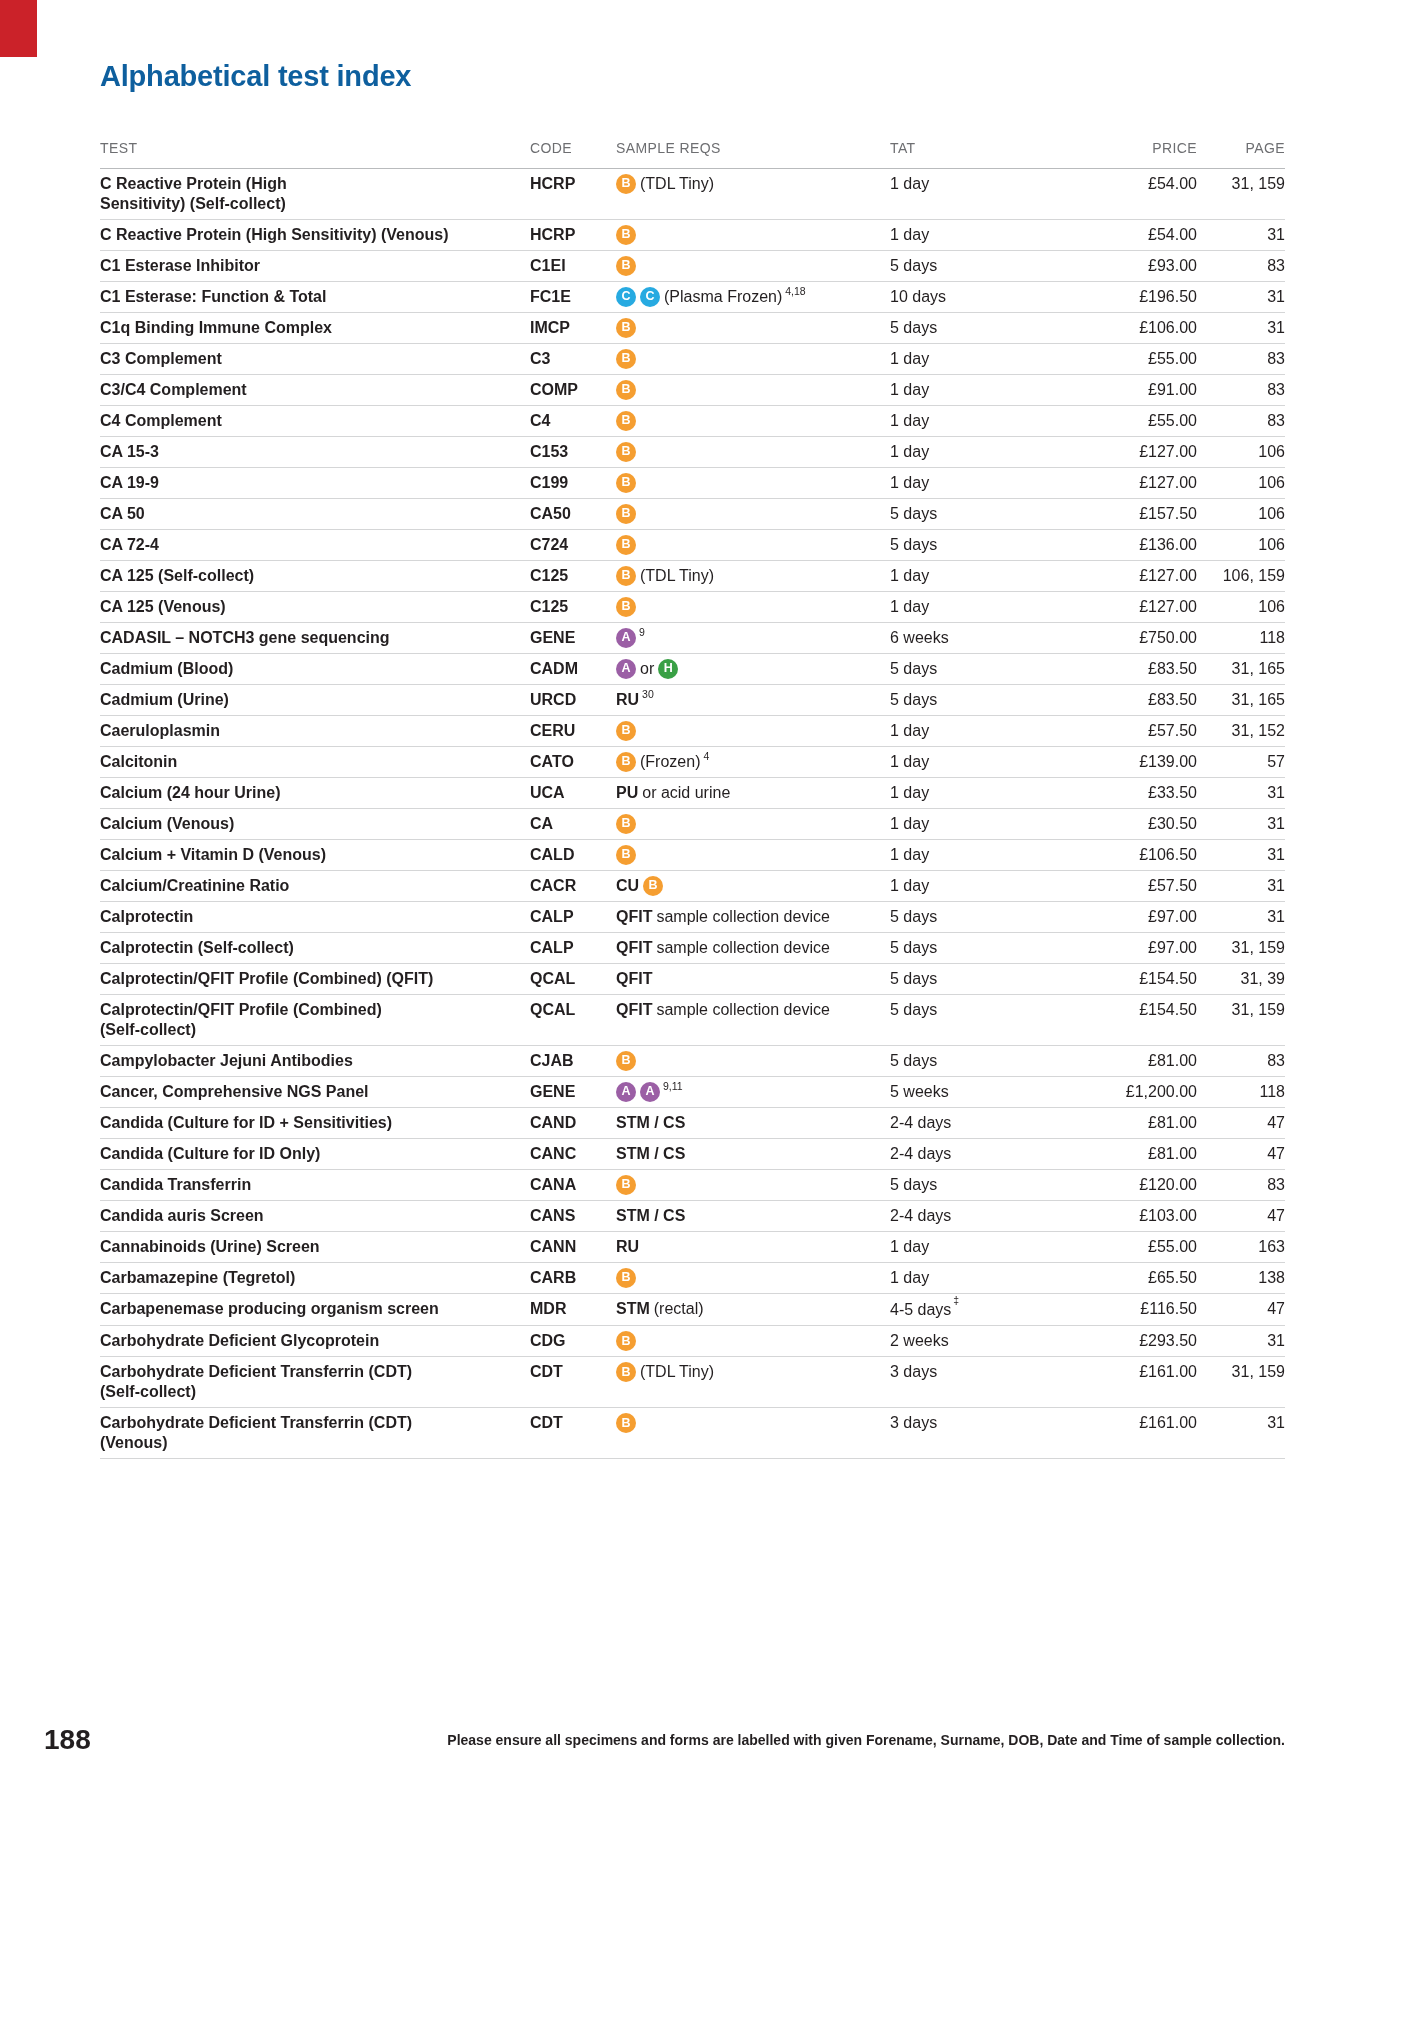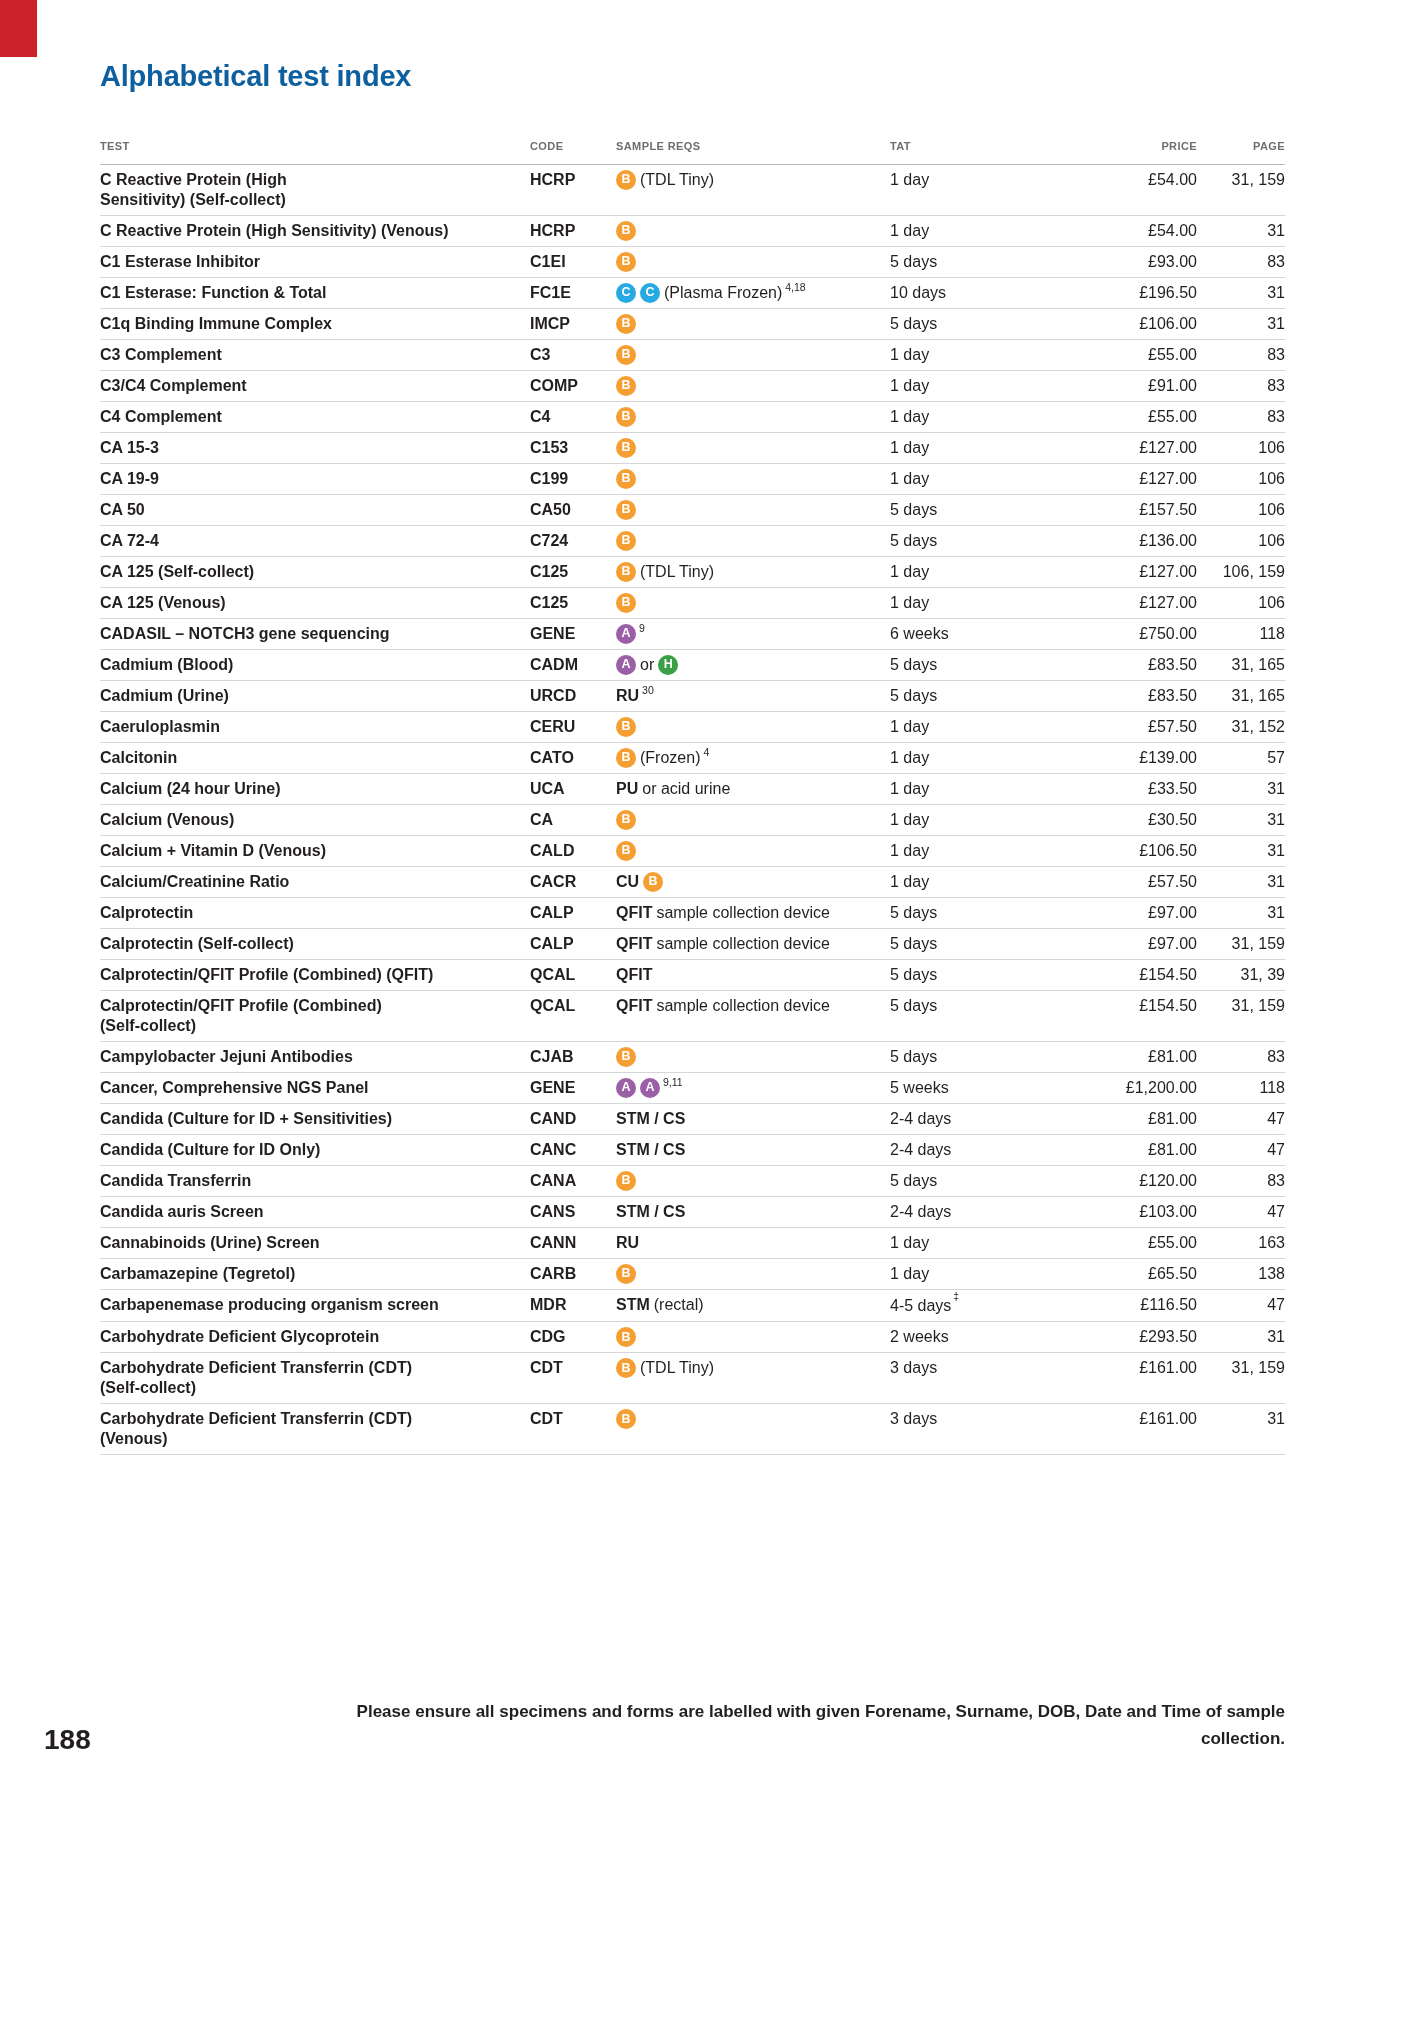--- a/index.html
+++ b/index.html
@@ -11,42 +11,42 @@
   .red-tab { position:absolute; left:0; top:0; width:37px; height:57px; background:#cb2229; }
   .title {
     position:absolute; left:100px; top:60px;
     font-size:29px; font-weight:bold; color:#0e5f9e; letter-spacing:-0.2px;
   }
   .table { position:absolute; left:100px; top:140px; width:1185px; }
   .thead {
     display:grid; grid-template-columns:430px 86px 274px 140px 167px 88px;
     padding-bottom:12px; border-bottom:1px solid #b9bbbd;
   }
-  .th { font-size:11px; font-weight:bold; color:#6d6e71; letter-spacing:0.4px; }
+  .th { font-size:14px; font-weight:normal; color:#6d6e71; letter-spacing:0.4px; }
   .th.right { text-align:right; }
   .trow {
     display:grid; grid-template-columns:430px 86px 274px 140px 167px 88px;
     padding:5px 0 5px 0; border-bottom:1px solid #d5d6d7; align-items:start;
     font-size:16px; line-height:1.25;
   }
   .cell { min-height:20px; }
   .c-test { font-weight:bold; white-space:pre-line; padding-right:12px; }
   .c-code { font-weight:bold; }
   .c-sample { display:flex; flex-wrap:wrap; gap:3px 4px; align-items:center; padding-right:8px; }
   .c-sample .b { font-weight:bold; }
   .c-sample sup, .c-tat sup { font-size:10.5px; position:relative; top:-5px; margin-left:-1px; }
   .c-price, .c-page { text-align:right; }
   .tube {
     display:inline-flex; align-items:center; justify-content:center;
     width:20px; height:20px; border-radius:50%;
     color:#ffffff; font-weight:bold; font-size:12.5px; flex:0 0 auto;
   }
   .footer-note {
     position:absolute; right:143px; bottom:36px; width:980px;
-    text-align:right; font-size:17px; font-weight:bold; color:#231f20; line-height:1.55;
+    text-align:right; font-size:14px; font-weight:bold; color:#231f20; line-height:1.55;
   }
   .page-number {
     position:absolute; left:44px; bottom:32px;
     font-size:28px; font-weight:bold; color:#231f20;
   }
 </style>
 </head>
 <body>
 
 <div class="page">

